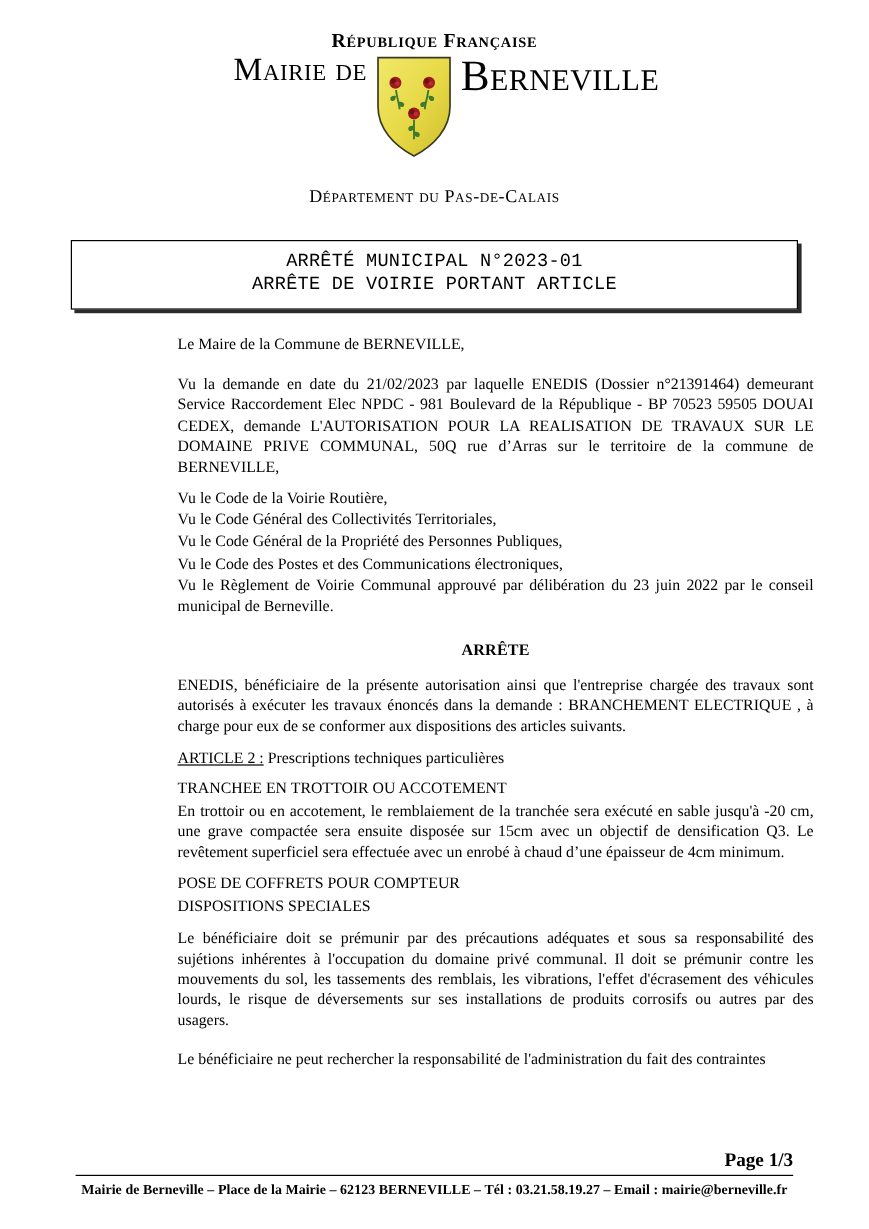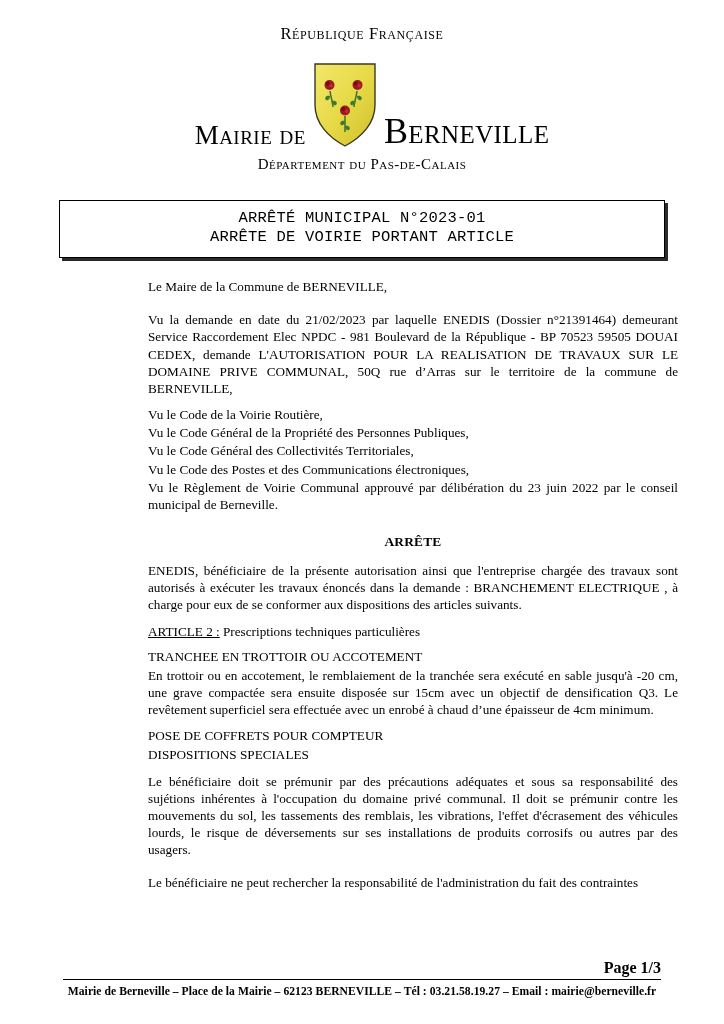--- a/index.html
+++ b/index.html
@@ -27,26 +27,27 @@
   .letterhead {
     padding-top: 26px;
     text-align: center;
   }
   .republique {
     font-variant: small-caps;
     font-size: 16.5px;
     letter-spacing: 0.6px;
     line-height: 1;
     margin: 0 0 2px 0;
+    font-weight: bold;
   }
   .title-row {
     position: relative;
     height: 104px;
     display: flex;
-    align-items: flex-end;
+    align-items: flex-start;
     justify-content: center;
     padding-left: 20px;
   }
   .mairie-de {
     font-variant: small-caps;
     font-size: 27px;
     letter-spacing: 0.5px;
     line-height: 1;
     padding-right: 4px;
     white-space: nowrap;
@@ -236,22 +237,22 @@
   <div class="content">
     <div class="blk">
 
       <p class="t nojust">Le Maire de la Commune de BERNEVILLE,</p>
 
       <div class="spacer-sm"></div>
 
       <p class="t">Vu la demande en date du 21/02/2023 par laquelle ENEDIS (Dossier n°21391464) demeurant Service Raccordement Elec NPDC - 981 Boulevard de la République - BP 70523 59505 DOUAI CEDEX, demande L'AUTORISATION POUR LA REALISATION DE TRAVAUX SUR LE DOMAINE PRIVE COMMUNAL, 50Q rue d’Arras sur le territoire de la commune de BERNEVILLE,</p>
 
       <p class="t tight nojust">Vu le Code de la Voirie Routière,</p>
+      <p class="t tight nojust">Vu le Code Général des Collectivités Territoriales,</p>
       <p class="t tight nojust">Vu le Code Général de la Propriété des Personnes Publiques,</p>
-      <p class="t tight nojust">Vu le Code Général des Collectivités Territoriales,</p>
       <p class="t tight nojust">Vu le Code des Postes et des Communications électroniques,</p>
       <p class="t">Vu le Règlement de Voirie Communal approuvé par délibération du 23 juin 2022 par le conseil municipal de Berneville.</p>
 
       <div class="spacer-md"></div>
 
       <div class="center-bold">ARRÊTE</div>
 
 
       <p class="t">ENEDIS, bénéficiaire de la présente autorisation ainsi que l'entreprise chargée des travaux sont autorisés à exécuter les travaux énoncés dans la demande : BRANCHEMENT ELECTRIQUE , à charge pour eux de se conformer aux dispositions des articles suivants.</p>
 

